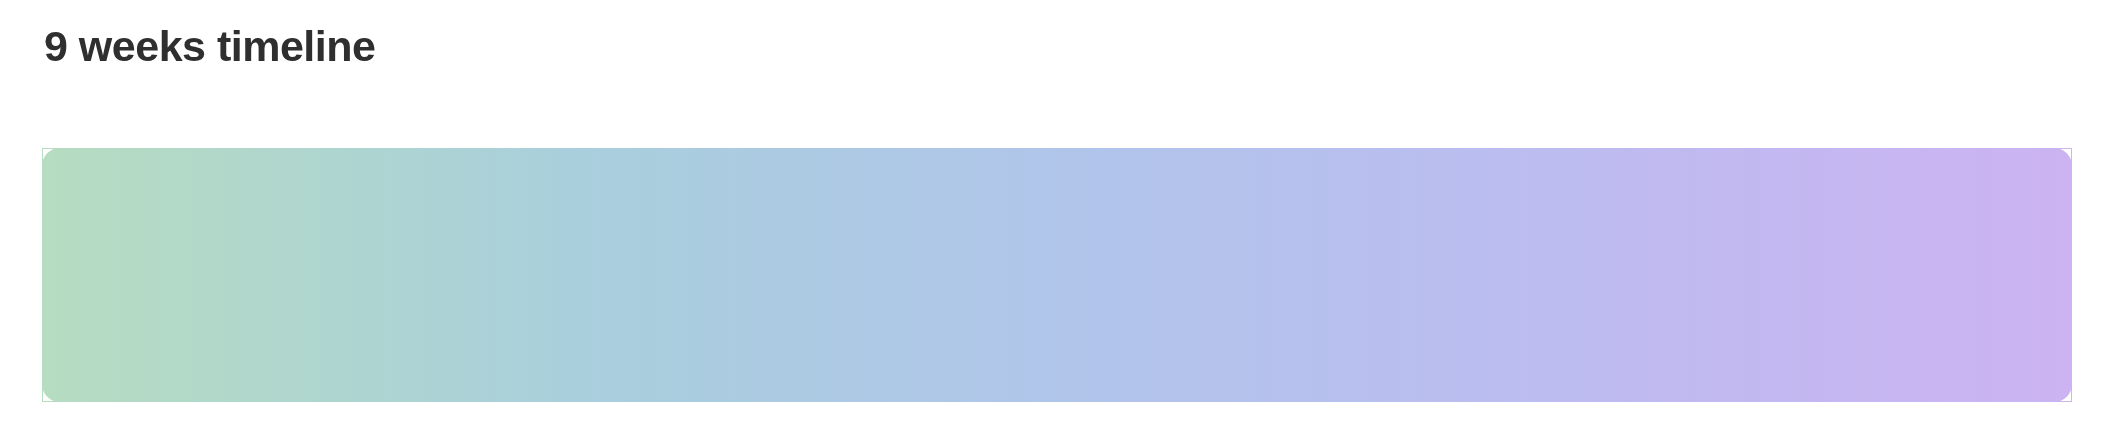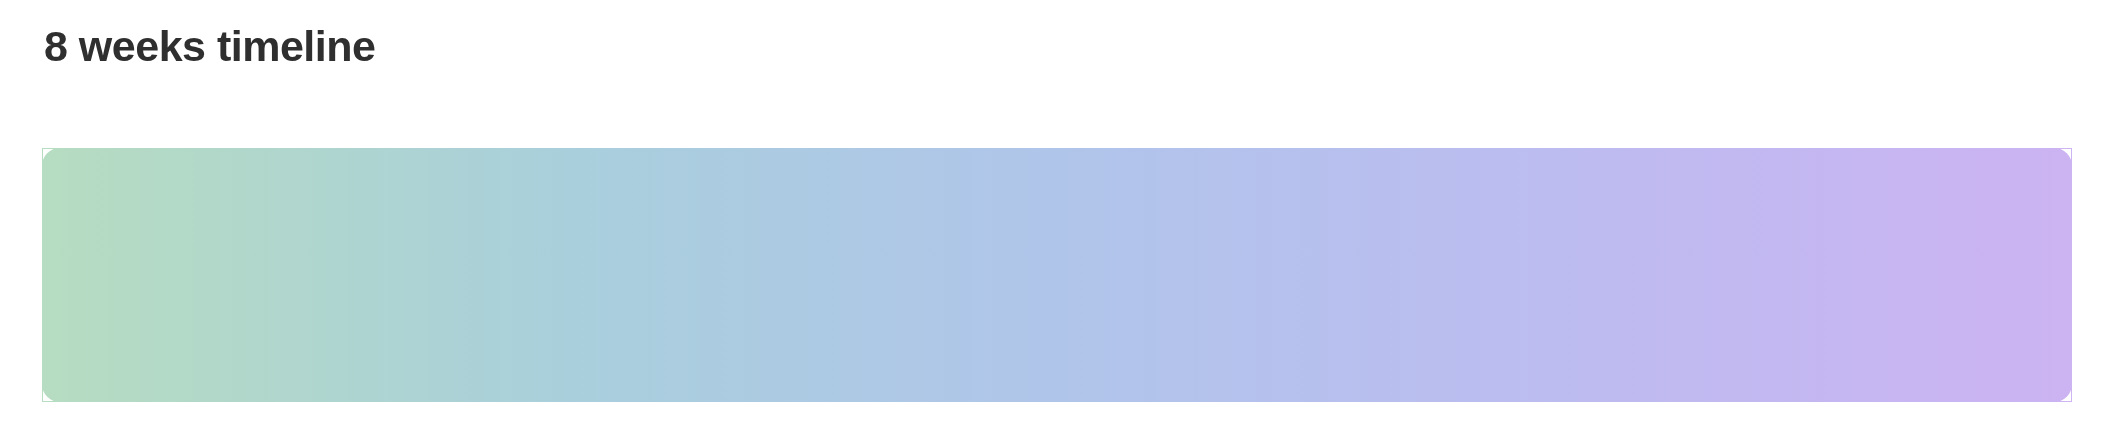--- a/index.html
+++ b/index.html
@@ -132,21 +132,21 @@
     text-align: center;
     white-space: pre-line;
   }
   .phase-label.single { top: 176px; }
 </style>
 </head>
 <body>
 
 <div class="page">
 
-  <div class="page-title">8 weeks timeline</div>
+  <div class="page-title">9 weeks timeline</div>
 
   <div class="timeline-card">
 
     <div class="track"></div>
 
     <div class="tick" style="left: 71px; background: rgb(109, 196, 143);"></div>
     <div class="tick" style="left: 543px; background: rgb(82, 164, 192);"></div>
     <div class="tick" style="left: 1015px; background: rgb(59, 130, 216);"></div>
     <div class="tick" style="left: 1486px; background: rgb(79, 94, 224);"></div>
     <div class="tick" style="left: 1957px; background: rgb(124, 58, 237);"></div>

